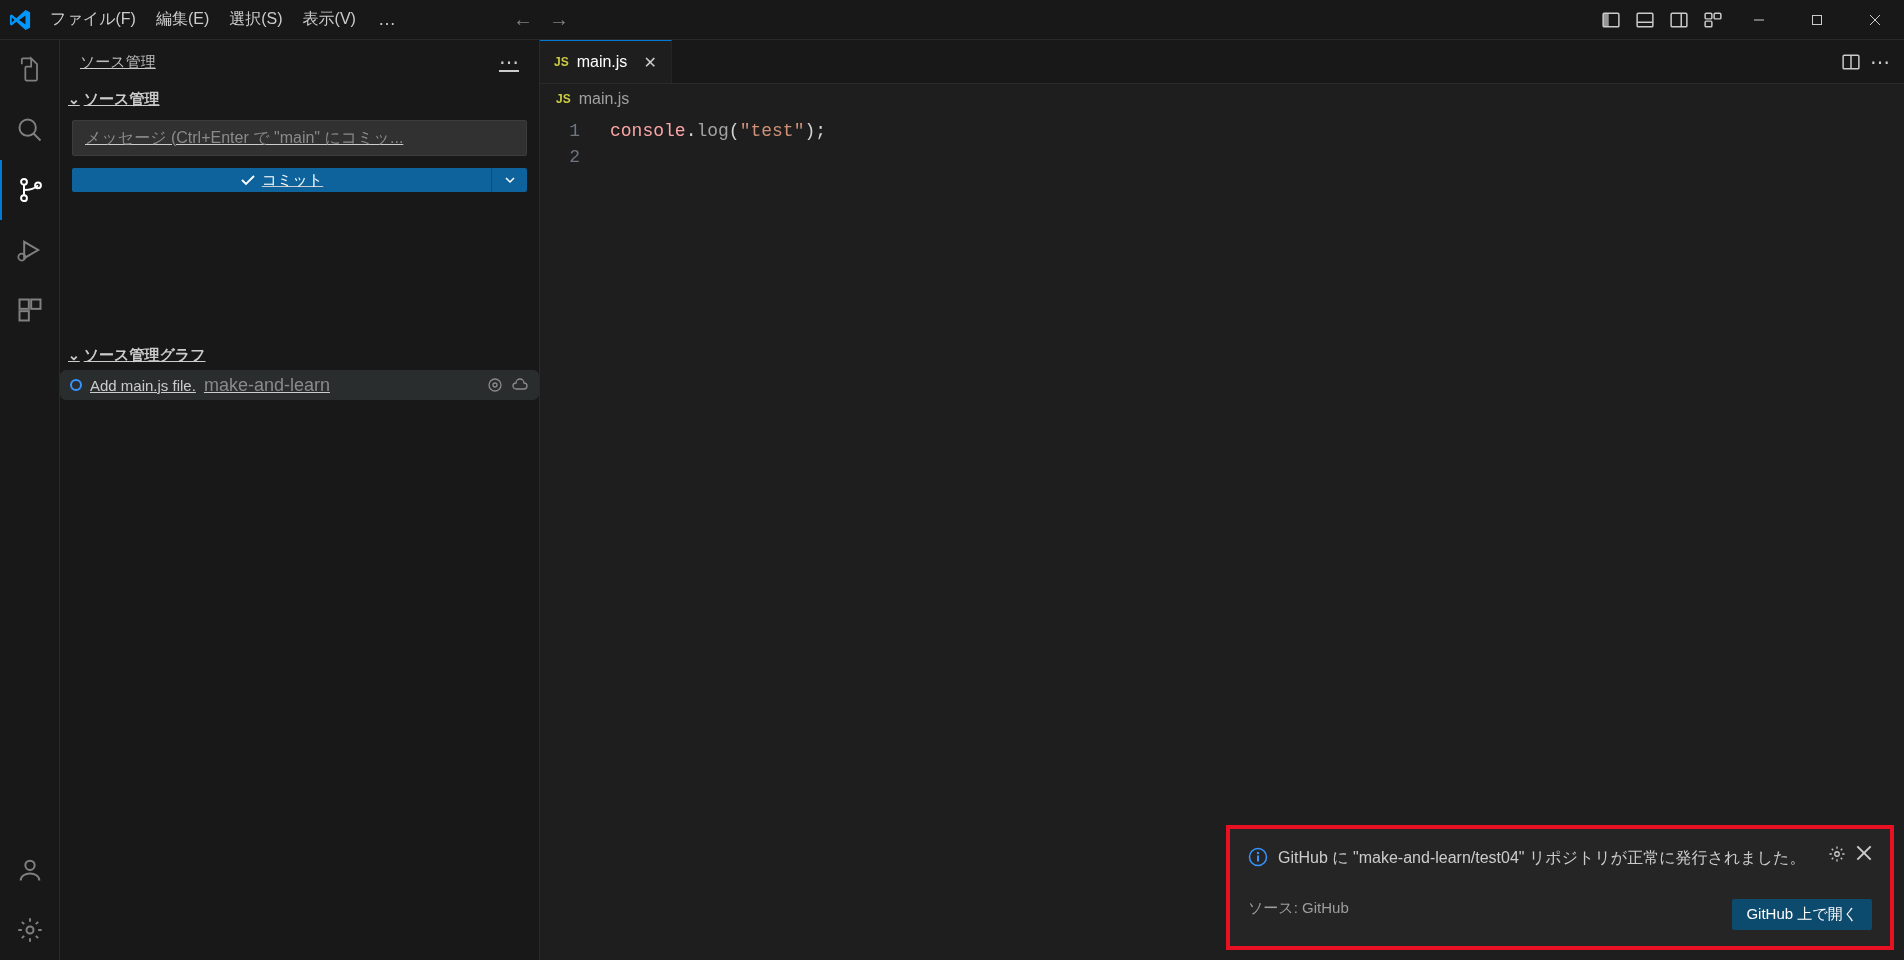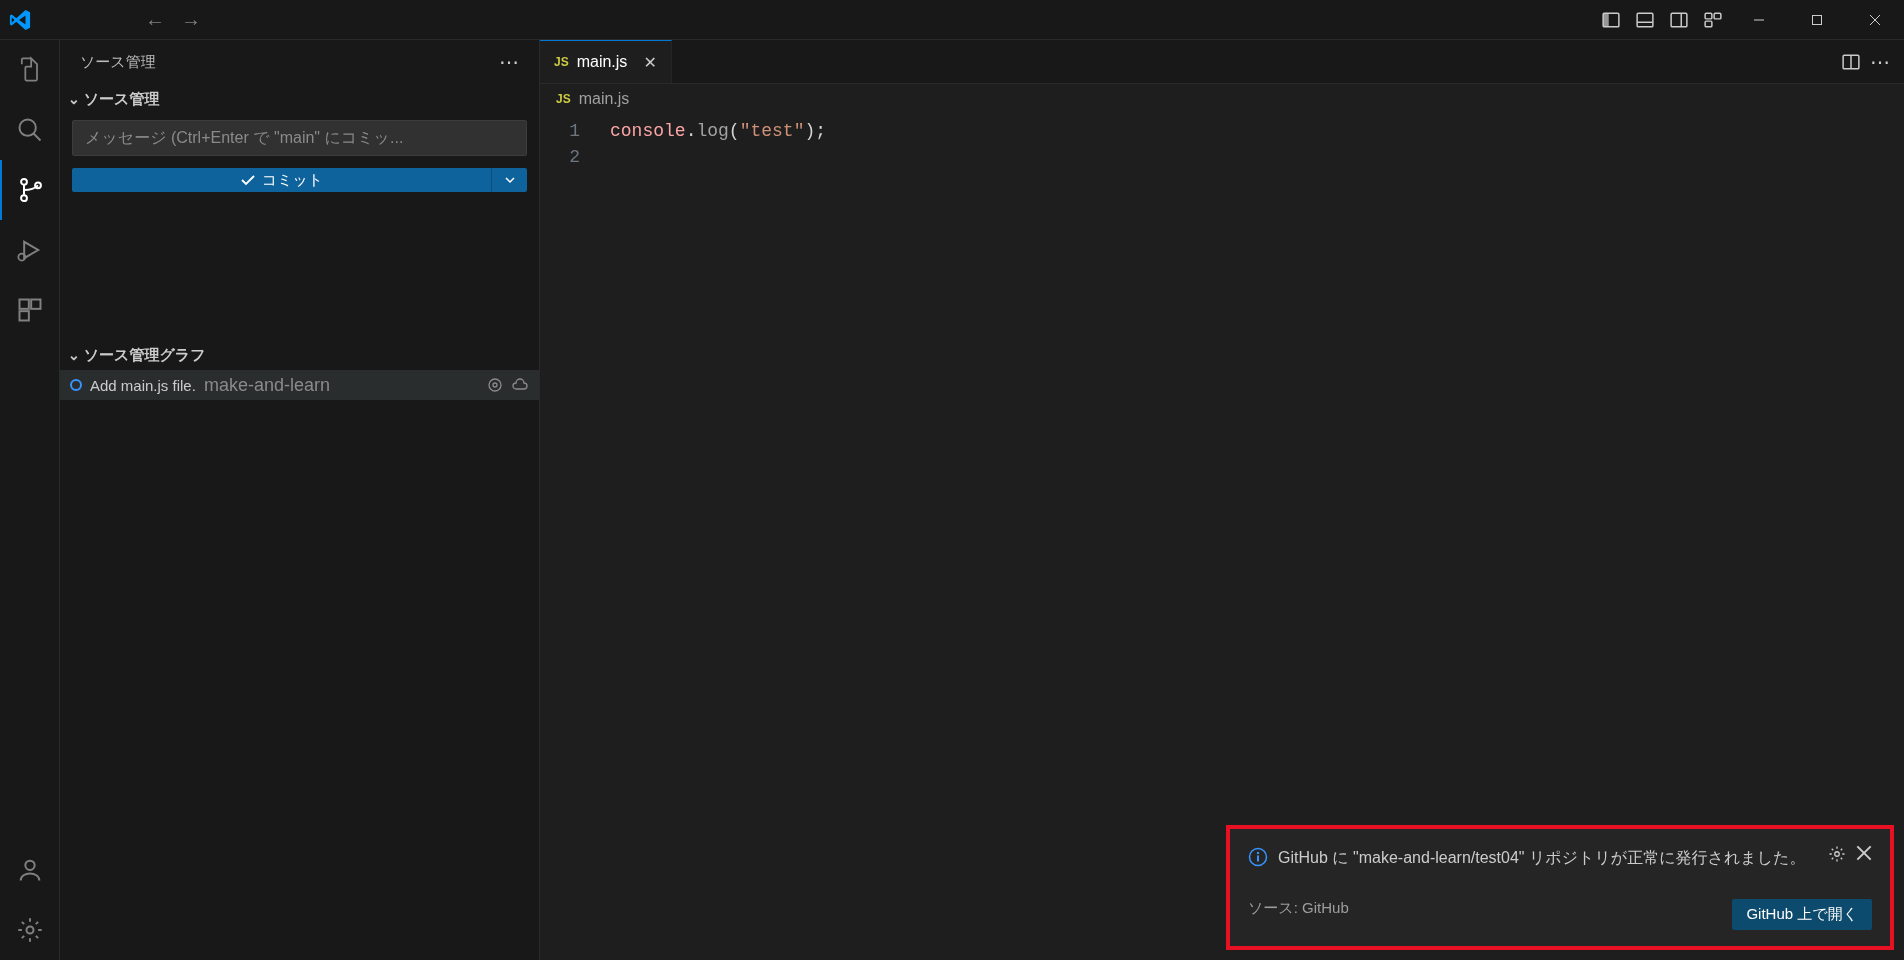--- a/index.html
+++ b/index.html
@@ -101,20 +101,21 @@
 }
 .activitybar .spacer { flex: 1; }
 
 
 .sidebar {
   width: 480px;
   background: #181818;
   display: flex;
   flex-direction: column;
   border-right: 1px solid #2a2a2a;
+  text-decoration: underline;
 }
 .sidebar-header {
   height: 44px;
   display: flex; align-items: center;
   padding: 0 20px;
   font-size: 15px;
   color: #bbbbbb;
   justify-content: space-between;
 }
 .sidebar-header .more { font-size: 20px; color: #cccccc; }
@@ -165,20 +166,21 @@
   border-radius: 0 2px 2px 0;
 }
 .sidebar .graph-section { margin-top: auto; }
 .graph-row {
   height: 30px;
   display: flex;
   align-items: center;
   padding: 12px 10px;
   gap: 8px;
   background: #2a2d2e;
+  border-radius: 6px;
 }
 .graph-row .dot {
   width: 12px; height: 12px; border: 2px solid #3794ff; border-radius: 50%;
 }
 .graph-row .msg { color: #cccccc; font-size: 15px; }
 .graph-row .author { color: #8a8a8a; font-size: 18px; }
 .graph-row .actions { margin-left: auto; display: flex; gap: 8px; color: #8a8a8a; }
 .sidebar-empty { flex: 1; }
 
 
@@ -300,20 +302,27 @@
 svg { display: block; }
 </style>
 </head>
 <body>
 
 <div class="titlebar">
   <div class="logo">
     <svg width="22" height="22" viewBox="0 0 24 24">
         <path fill="currentColor" d="M23 3.5L18 1 8 10 3 6 1 7v10l2 1 5-4 10 9 5-2.5v-17zM3 15V9l3 3-3 3zm15 2l-7-5 7-5v10z"></path>
       </svg>
+  </div>
+  <div class="menubar">
+    <div class="menubar-item">ファイル(F)</div>
+    <div class="menubar-item">編集(E)</div>
+    <div class="menubar-item">選択(S)</div>
+    <div class="menubar-item">表示(V)</div>
+    <div class="menubar-ellipsis">…</div>
   </div>
   <div class="nav-arrows">
     <div class="nav-arrow">←</div>
     <div class="nav-arrow">→</div>
   </div>
   <div class="title-actions">
     <div class="layout-icon">
         <svg width="18" height="18" viewBox="0 0 16 16">
           <rect x="1" y="2" width="14" height="12" rx="1" fill="none" stroke="currentColor" stroke-width="1.3"></rect>
           <rect x="1" y="2" width="5" height="12" fill="currentColor" opacity="0.7"></rect>

